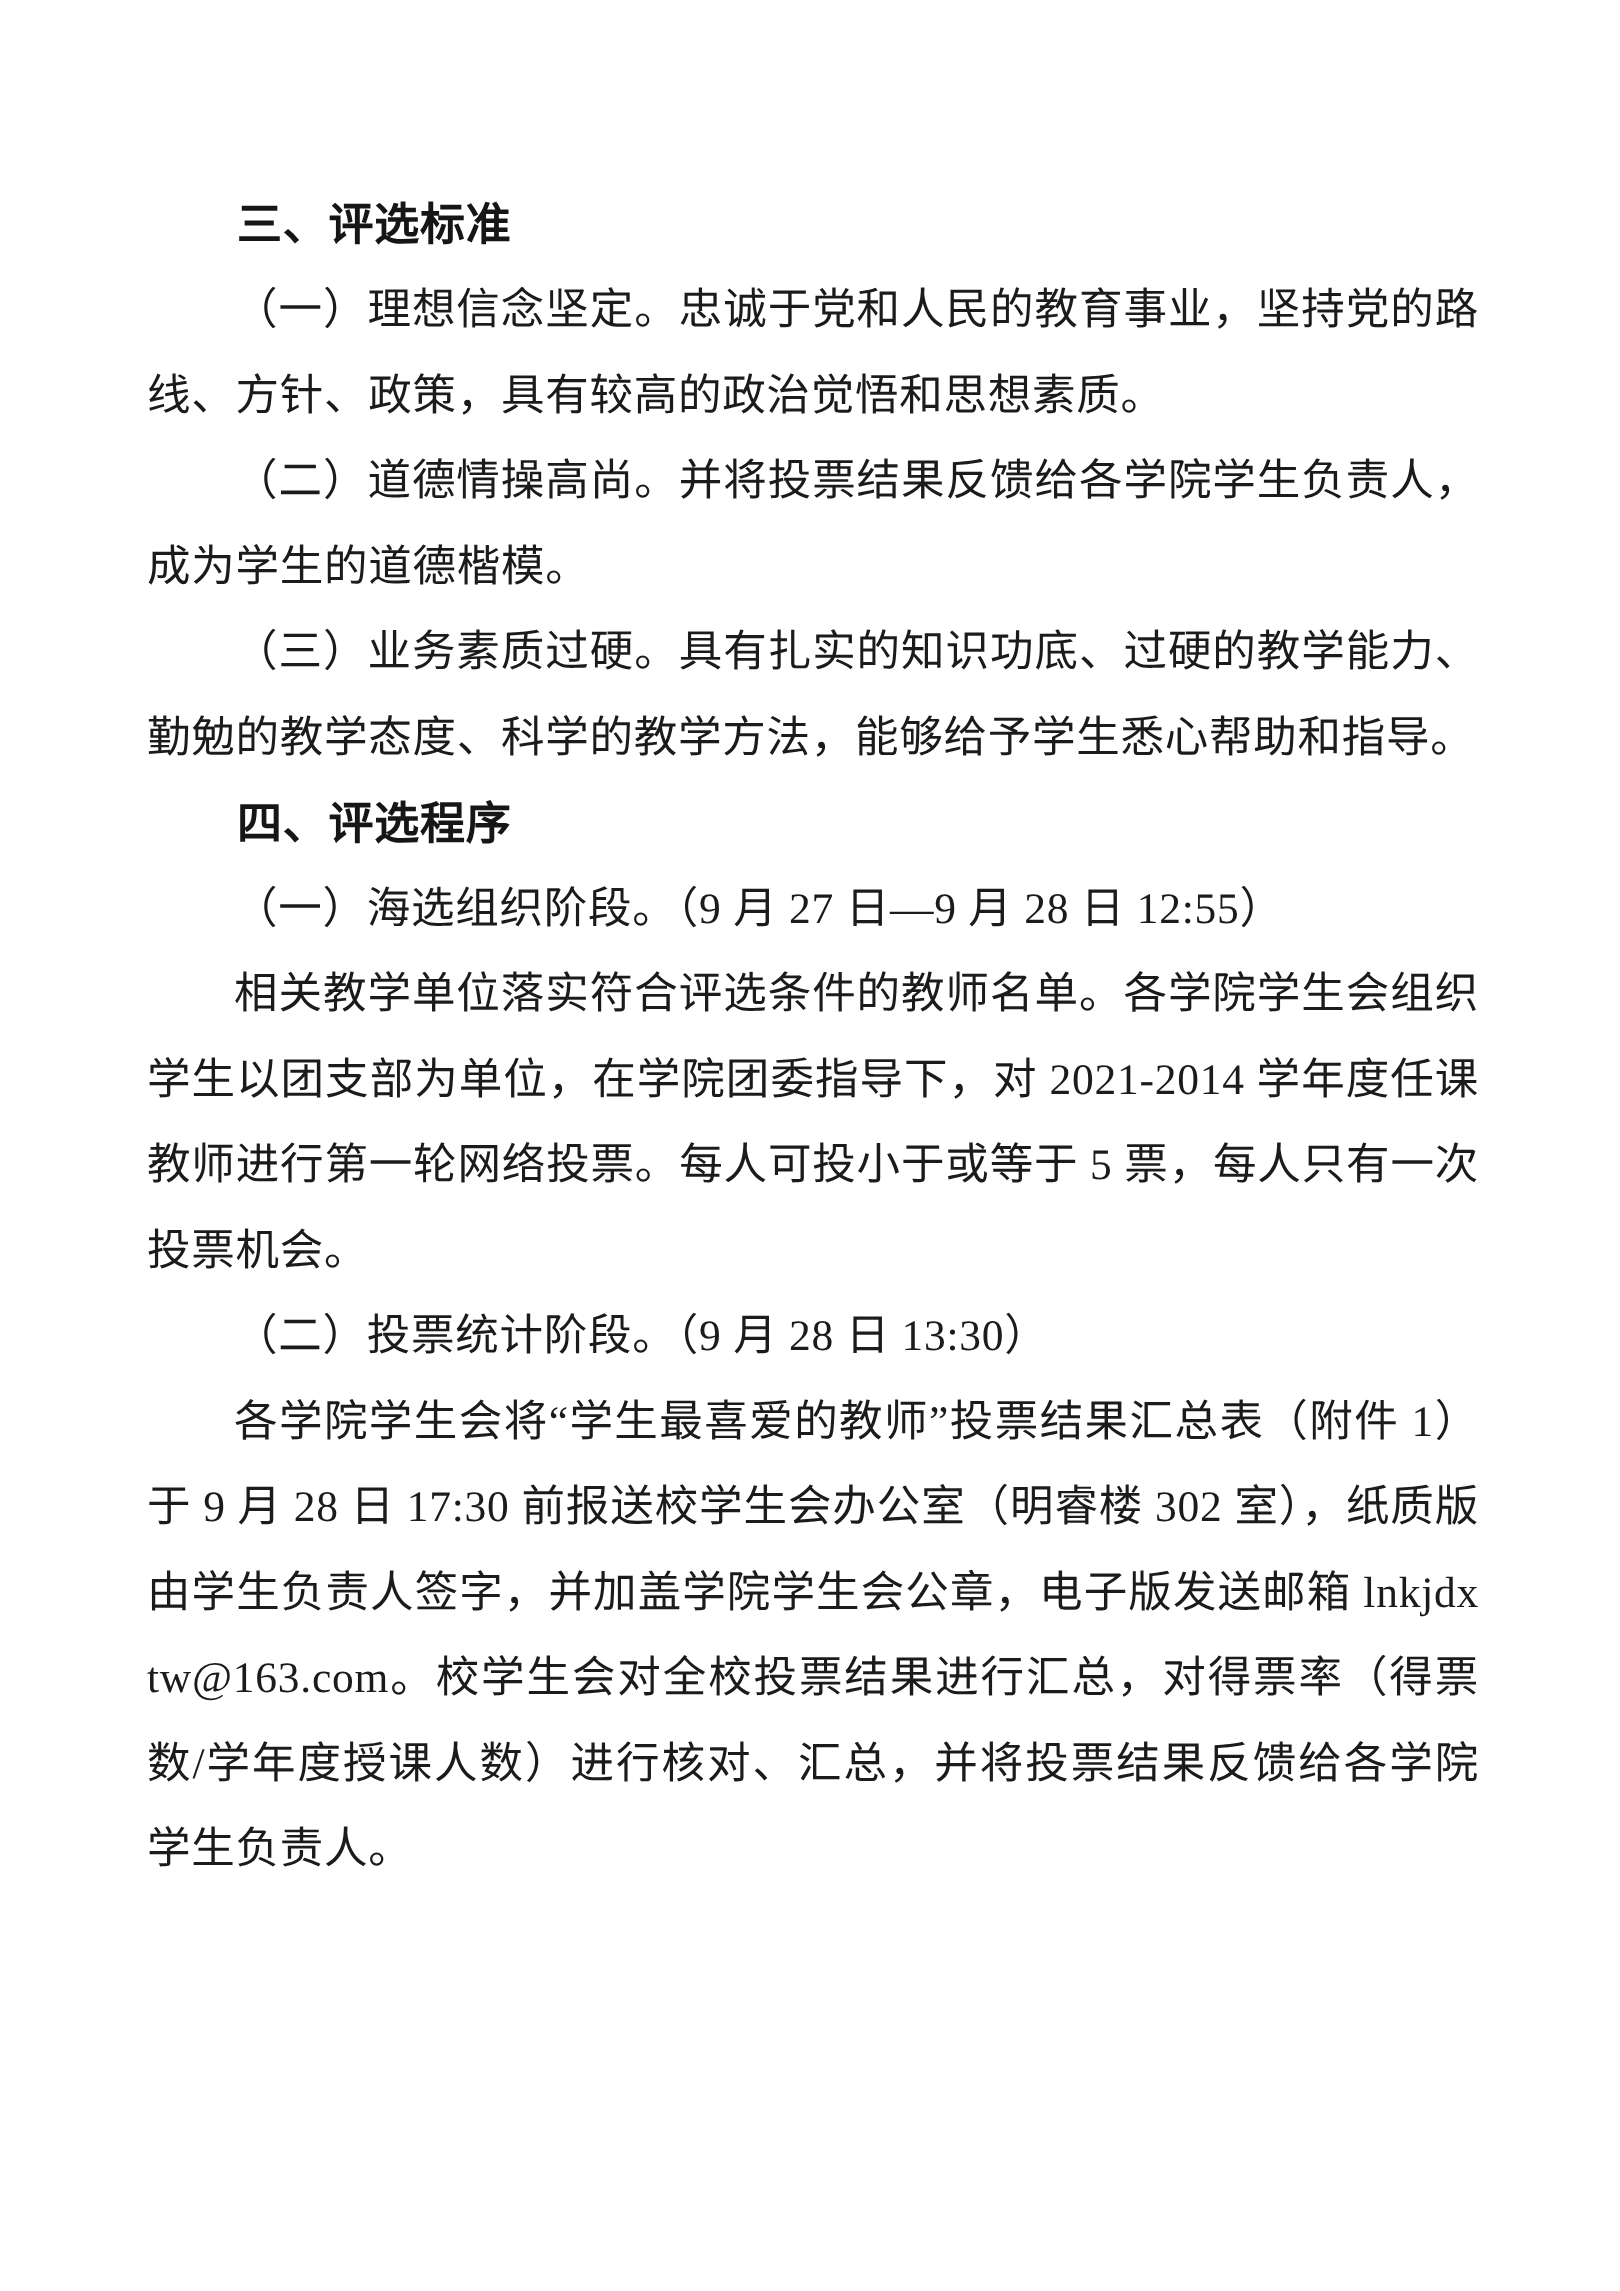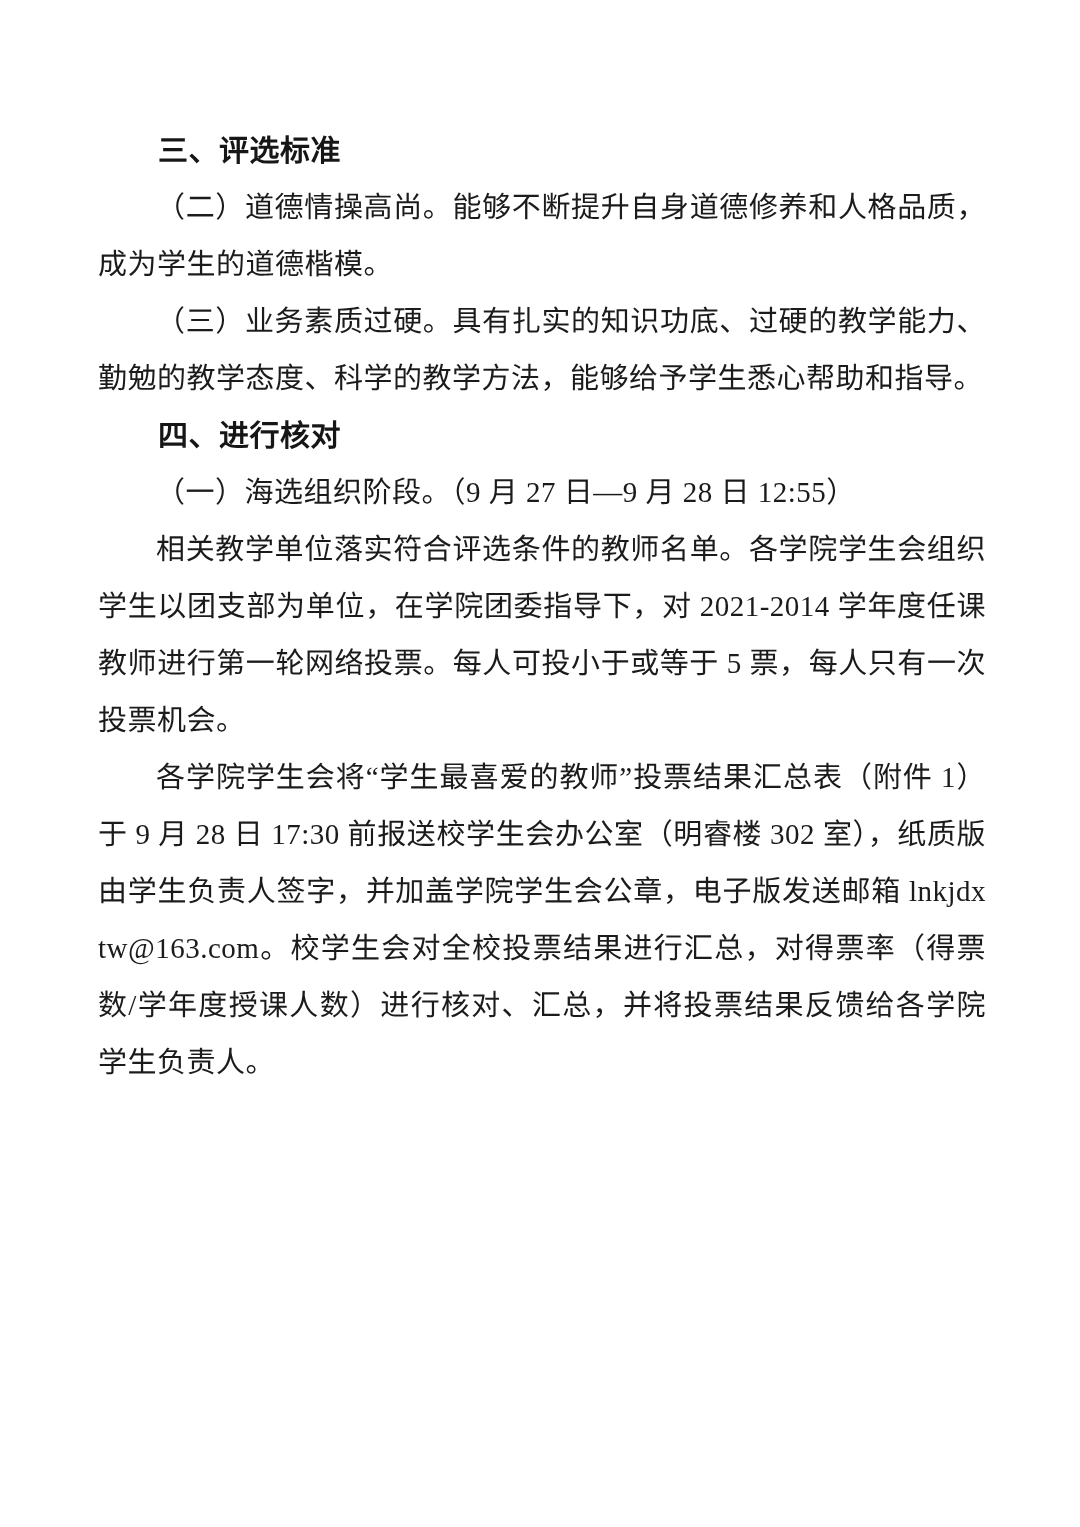--- a/index.html
+++ b/index.html
@@ -56,31 +56,33 @@
   }
 </style>
 </head>
 <body>
 
 <div class="page">
   <div class="content">
 
     <h2 class="section-heading">三、评选标准</h2>
 
+    <p class="para">（一）理想信念坚定。忠诚于党和人民的教育事业，坚持党的路线、方针、政策，具有较高的政治觉悟和思想素质。</p>
 
-    <p class="para">（二）道德情操高尚。能够不断提升自身道德修养和人格品质，成为学生的道德楷模。</p>
+    <p class="para">（二）道德情操高尚。并将投票结果反馈给各学院学生负责人，成为学生的道德楷模。</p>
 
     <p class="para">（三）业务素质过硬。具有扎实的知识功底、过硬的教学能力、勤勉的教学态度、科学的教学方法，能够给予学生悉心帮助和指导。</p>
 
 
-    <h2 class="section-heading">四、进行核对</h2>
+    <h2 class="section-heading">四、评选程序</h2>
 
     <p class="para">（一）海选组织阶段。（9 月 27 日—9 月 28 日 12:55）</p>
 
     <p class="para">相关教学单位落实符合评选条件的教师名单。各学院学生会组织学生以团支部为单位，在学院团委指导下，对 2021-2014 学年度任课教师进行第一轮网络投票。每人可投小于或等于 5 票，每人只有一次投票机会。</p>
 
+    <p class="para">（二）投票统计阶段。（9 月 28 日 13:30）</p>
 
     <p class="para">各学院学生会将“学生最喜爱的教师”投票结果汇总表（附件 1）于 9 月 28 日 17:30 前报送校学生会办公室（明睿楼 302 室），纸质版由学生负责人签字，并加盖学院学生会公章，电子版发送邮箱 lnkjdxtw@163.com。校学生会对全校投票结果进行汇总，对得票率（得票数/学年度授课人数）进行核对、汇总，并将投票结果反馈给各学院学生负责人。</p>
 
   </div>
 
   <div class="page-footer">-2-</div>
 </div>
 
 </body></html>

